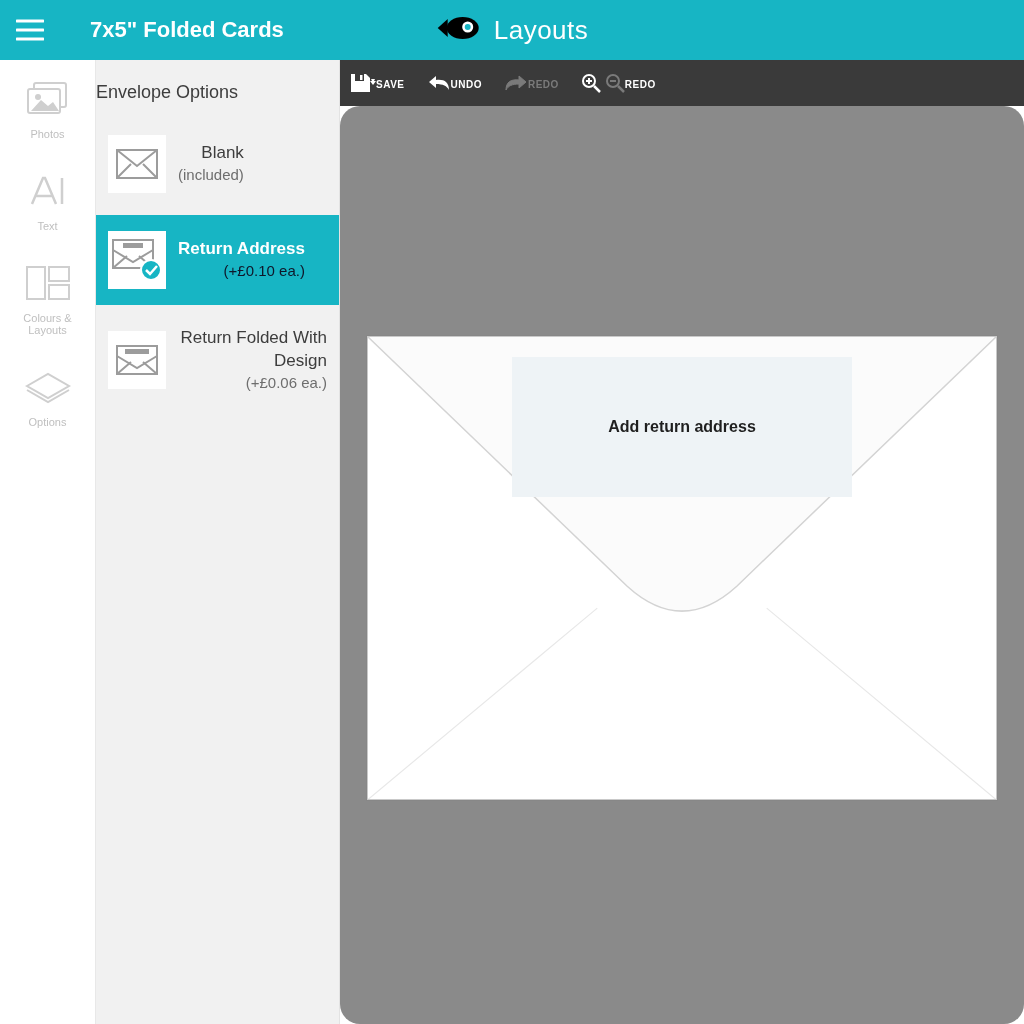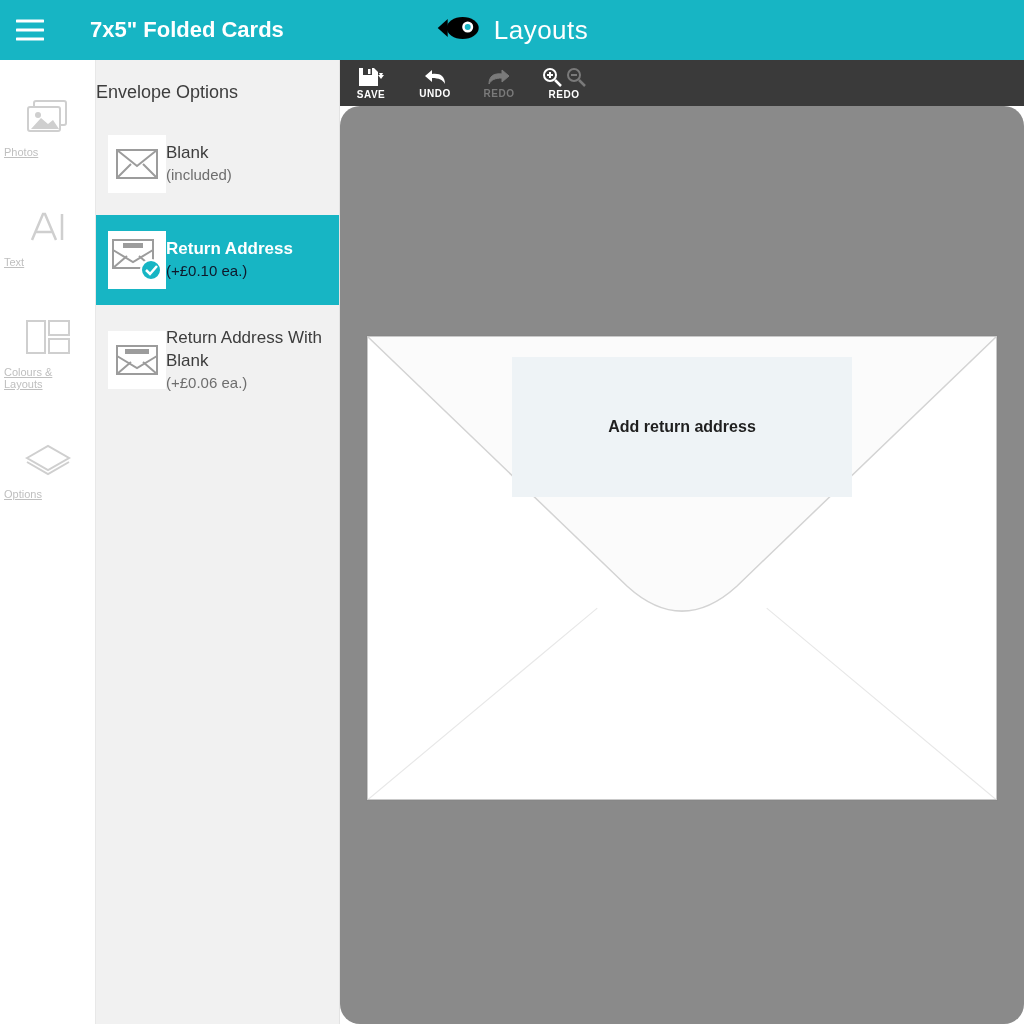--- a/index.html
+++ b/index.html
@@ -46,26 +46,25 @@
 
   
   .rail {
     width: 96px;
     background: #ffffff;
     border-right: 1px solid #e8e8e8;
     display: flex;
     flex-direction: column;
   }
   .rail-item {
-    padding: 32px 4px 12px 4px;
-    text-align: left;
+    padding: 14px 4px 12px 4px;
+    text-align: center;
     color: #bfbfbf;
     font-size: 11px;
     cursor: pointer;
-    text-decoration: underline;
   }
   .rail-item.active {
     background: #17b5c4;
     color: #fff;
   }
   .rail-item.active svg * { stroke: #fff; }
   .rail-icon { height: 50px; display:flex; align-items:center; justify-content:center; }
   .rail-label { margin-top: 4px; }
 
   
@@ -77,21 +76,23 @@
   .panel-title {
     padding: 22px 16px 16px 0;
     font-size: 18px;
     color: #3d3d3d;
     font-weight: 400;
   }
   .opt {
     display: flex;
     align-items: center;
     padding: 16px 12px;
-    cursor: pointer;
+    gap: 12px;
+    cursor: pointer;
+    text-align: right;
   }
   .opt + .opt { margin-top: 6px; }
   .opt.selected { background: #17b5c4; color: #fff; }
   .opt-thumb {
     width: 58px;
     height: 58px;
     background: #fff;
     display: flex;
     align-items: center;
     justify-content: center;
@@ -113,21 +114,21 @@
     height: 46px;
     background: #3a3a3a;
     display: flex;
     align-items: center;
     padding: 0 10px;
     gap: 22px;
     color: #fff;
   }
   .tbtn {
     display: flex;
-    flex-direction: column;
+    flex-direction: row;
     align-items: center;
     justify-content: center;
     cursor: pointer;
     min-width: 42px;
   }
   .tbtn.disabled { color: #7a7a7a; }
   .tbtn.disabled svg * { stroke: #7a7a7a; fill: #7a7a7a; }
   .tbtn-label { font-size: 10px; font-weight: 700; letter-spacing: .5px; margin-top: 2px; }
 
   .stage {
@@ -278,21 +279,21 @@
     <div class="opt">
       <div class="opt-thumb">
         <svg width="44" height="32" viewBox="0 0 44 32" fill="none">
           <rect x="2" y="2" width="40" height="28" stroke="#9c9c9c" stroke-width="2"></rect>
           <rect x="10" y="5" width="24" height="5" fill="#9c9c9c"></rect>
           <path d="M2 12 L22 24 L42 12" stroke="#9c9c9c" stroke-width="2"></path>
           <path d="M2 30 L16 18 M42 30 L28 18" stroke="#9c9c9c" stroke-width="2"></path>
         </svg>
       </div>
       <div class="opt-text">
-        <span class="opt-name">Return Address With Blank</span>
+        <span class="opt-name">Return Folded With Design</span>
         <span class="opt-sub">(+£0.06 ea.)</span>
       </div>
     </div>
   </div>
 
   <div class="canvas-area">
     <div class="toolbar">
       <div class="tbtn">
         <svg width="26" height="20" viewBox="0 0 26 20">
           <path d="M1 1 H16 L20 5 V19 H1 Z" fill="#fff"></path>

